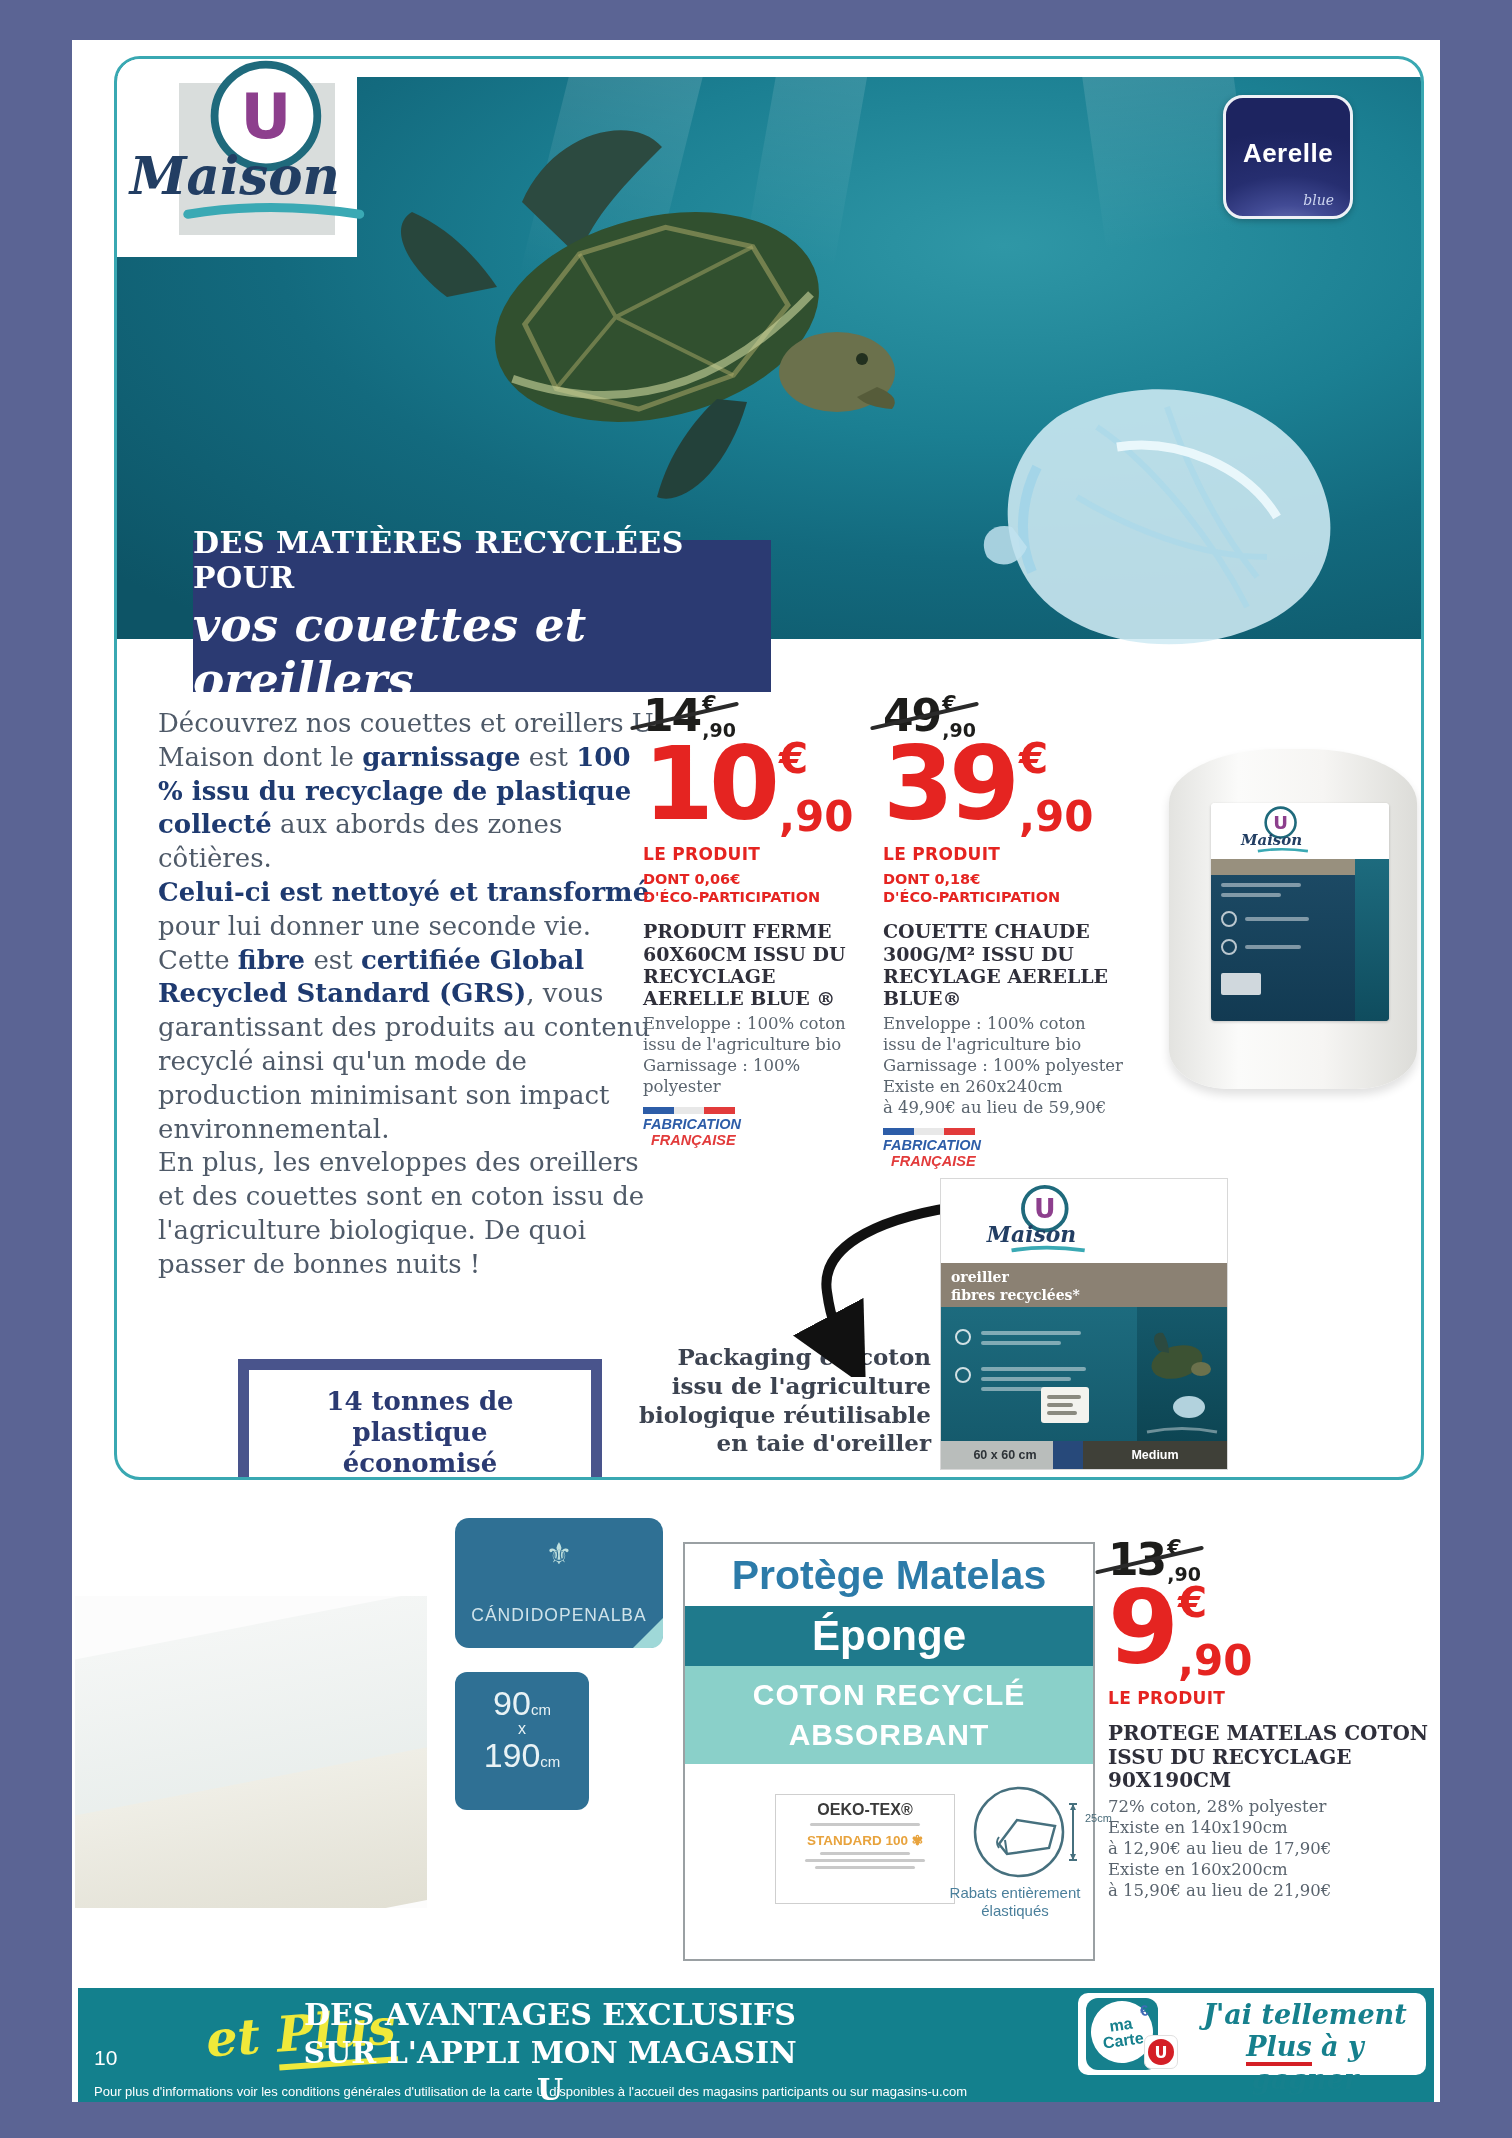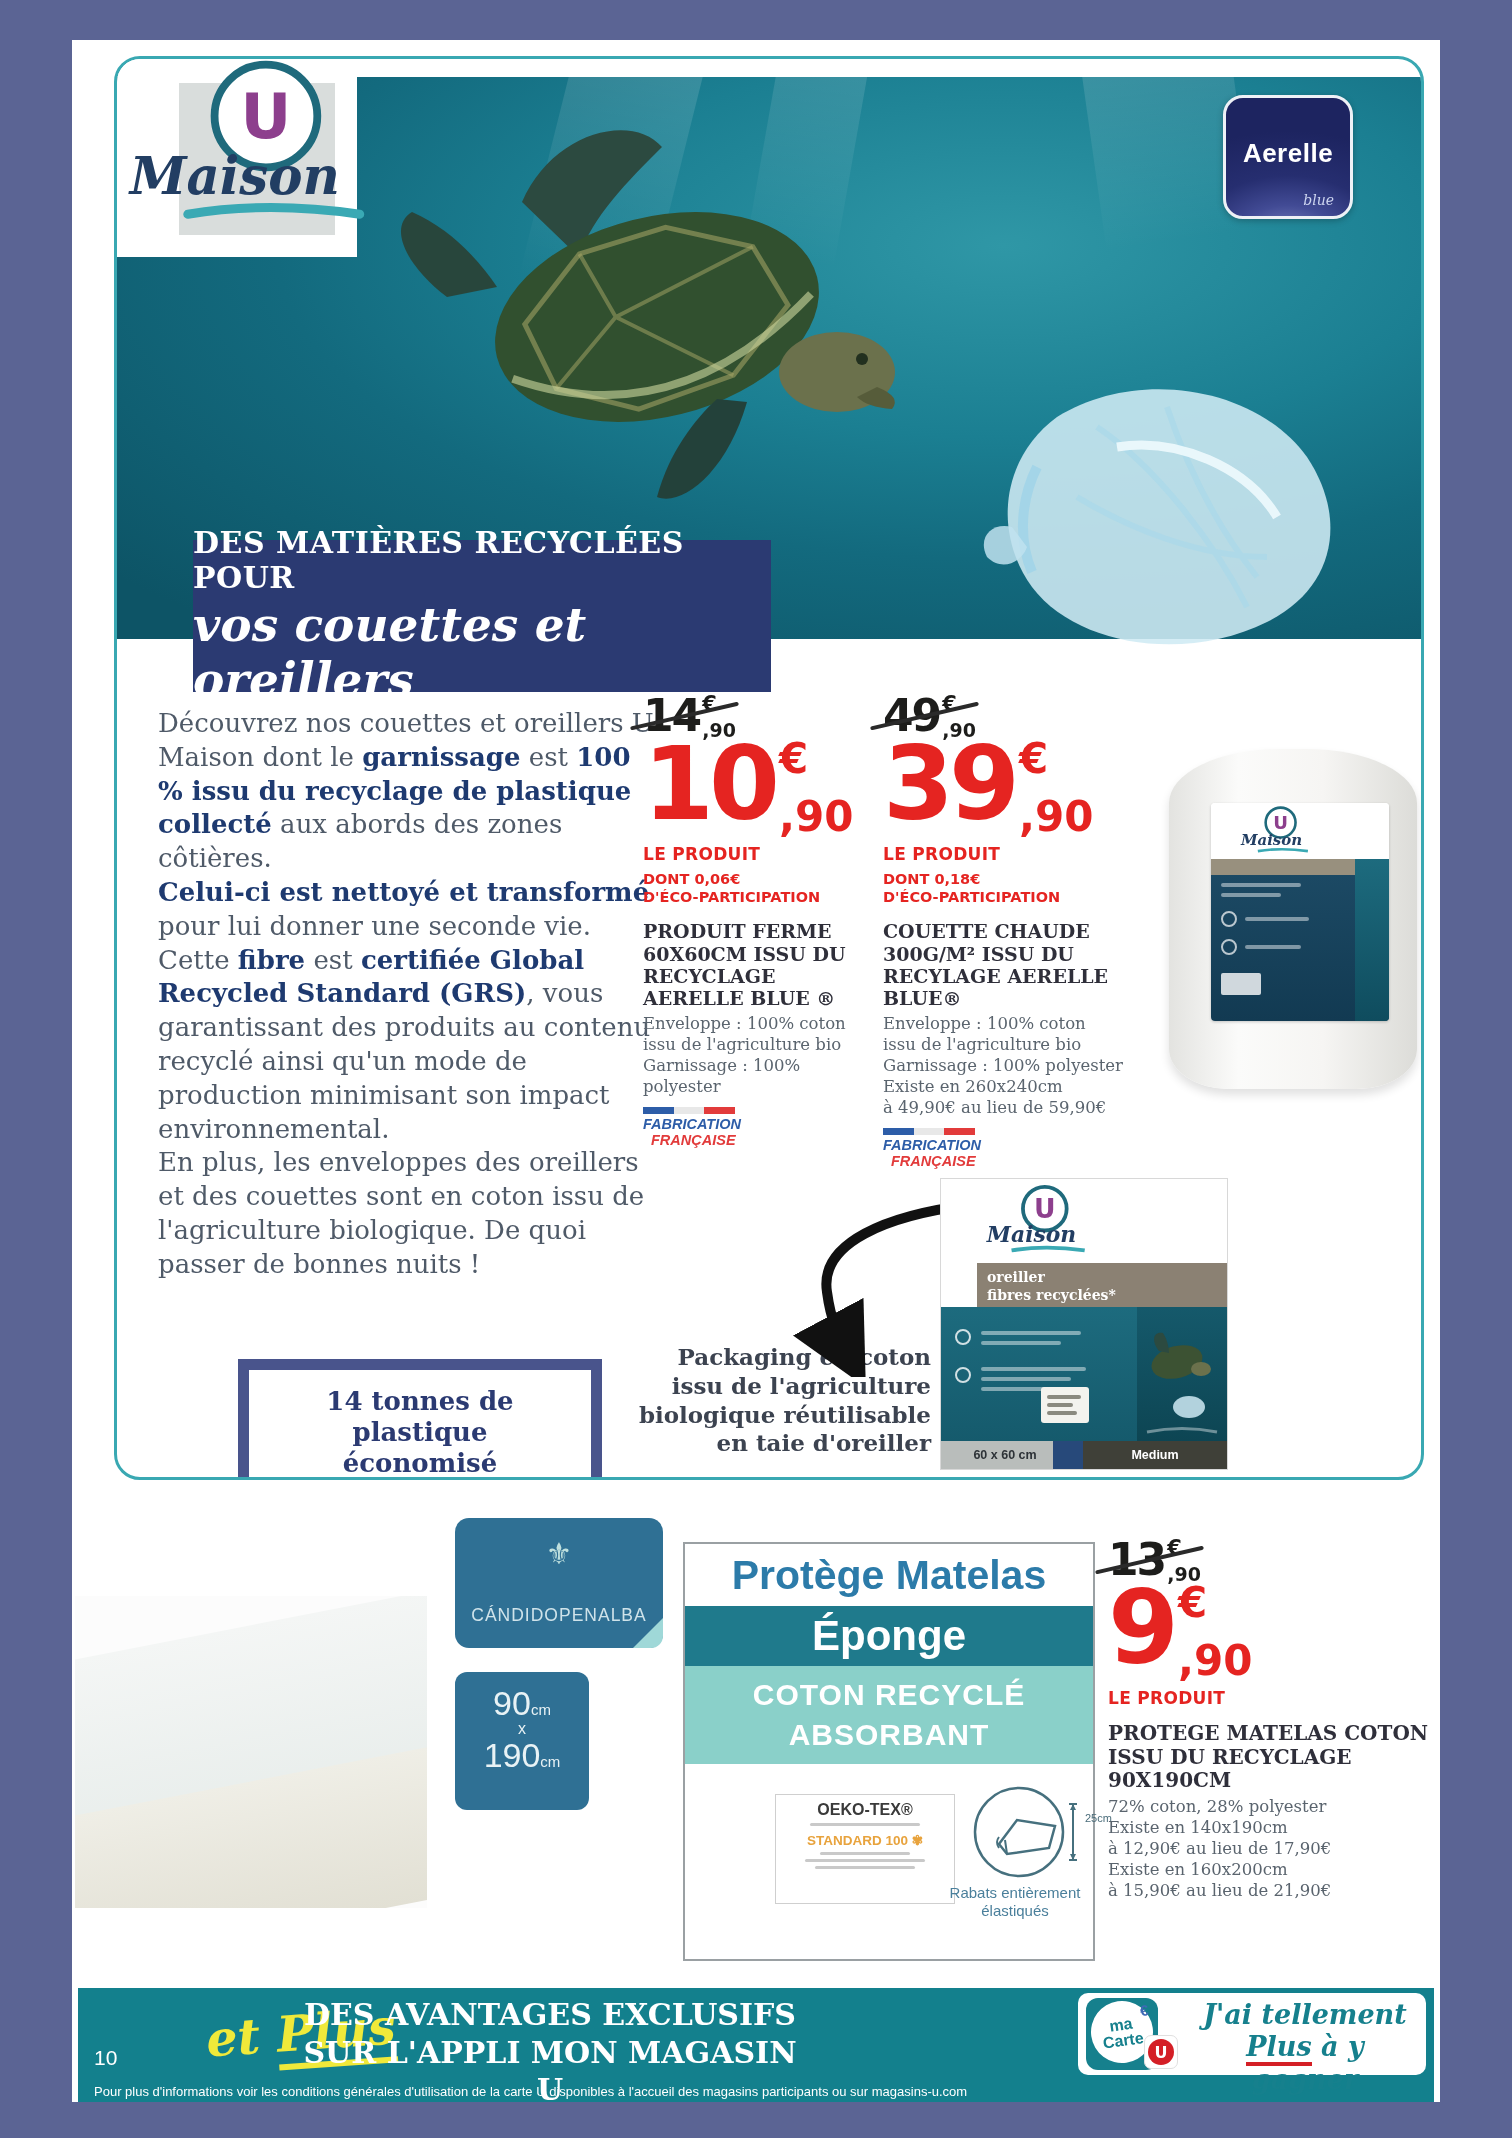--- a/index.html
+++ b/index.html
@@ -88,21 +88,21 @@
   .roll .ltan { position:absolute; left:0; top:56px; width:100%; height:16px; background:#98907e; }
   .roll .lsea { position:absolute; right:0; top:56px; width:34px; height:162px; background:linear-gradient(180deg,#1d6b7e,#0f4c5e); }
   .bar { background:rgba(255,255,255,.45); height:4px; border-radius:2px; position:absolute; }
   .dot { position:absolute; width:16px; height:16px; border-radius:50%; border:2px solid rgba(255,255,255,.7); }
 
   
   .pack-card { left:824px; top:1120px; width:286px; height:290px; background:#fff;
     box-shadow:0 0 0 1px #d8d8d8; overflow:hidden; z-index:3; }
   .pack-card .top { position:absolute; left:0; top:0; width:100%; height:84px; background:#fff; }
   .pack-card .band { position:absolute; left:0; top:84px; width:100%; height:44px; background:#8b8173;
-    color:#fff; font-weight:bold; font-size:14px; line-height:1.25; padding:6px 10px;margin-left:36px; }
+    color:#fff; font-weight:bold; font-size:14px; line-height:1.25; padding:6px 10px; }
   .pack-card .sea { position:absolute; left:0; top:128px; width:196px; height:134px;
     background:linear-gradient(180deg,#1d6b7e,#155a6c); }
   .pack-card .sea2 { position:absolute; left:196px; top:128px; width:90px; height:134px;
     background:linear-gradient(180deg,#15596b,#0d4553); }
   .pack-card .wbox { position:absolute; left:100px; top:208px; width:48px; height:36px; background:#f3f3ee;
     border-radius:3px; }
   .pack-card .bot { position:absolute; left:0; top:262px; width:100%; height:28px; display:flex;
     font-family:"Liberation Sans", sans-serif; font-size:12.5px; font-weight:bold; }
   .pack-card .bseg1 { width:112px; background:#b9bdbb; color:#2e3338; display:flex; align-items:center; justify-content:center;padding-left:16px; }
   .pack-card .bseg2 { width:30px; background:#27497a; }

